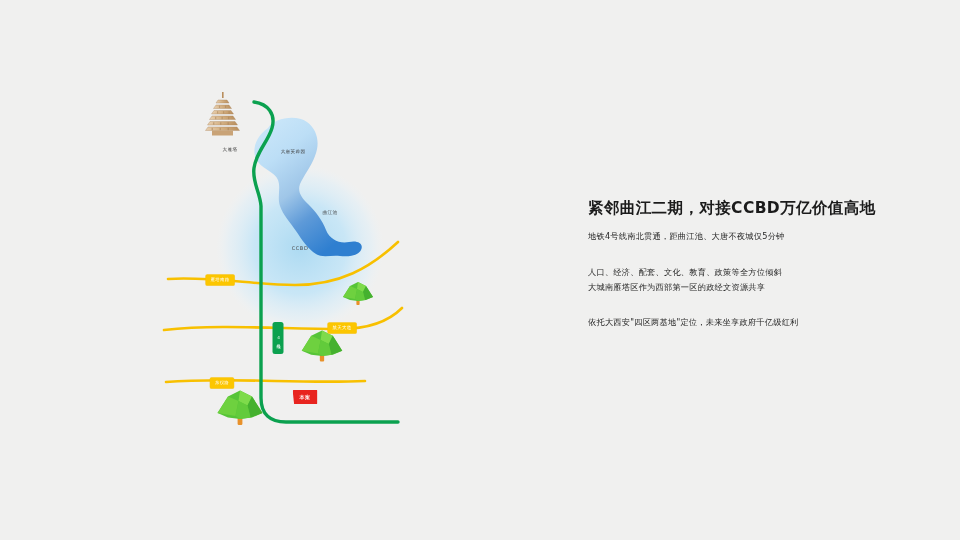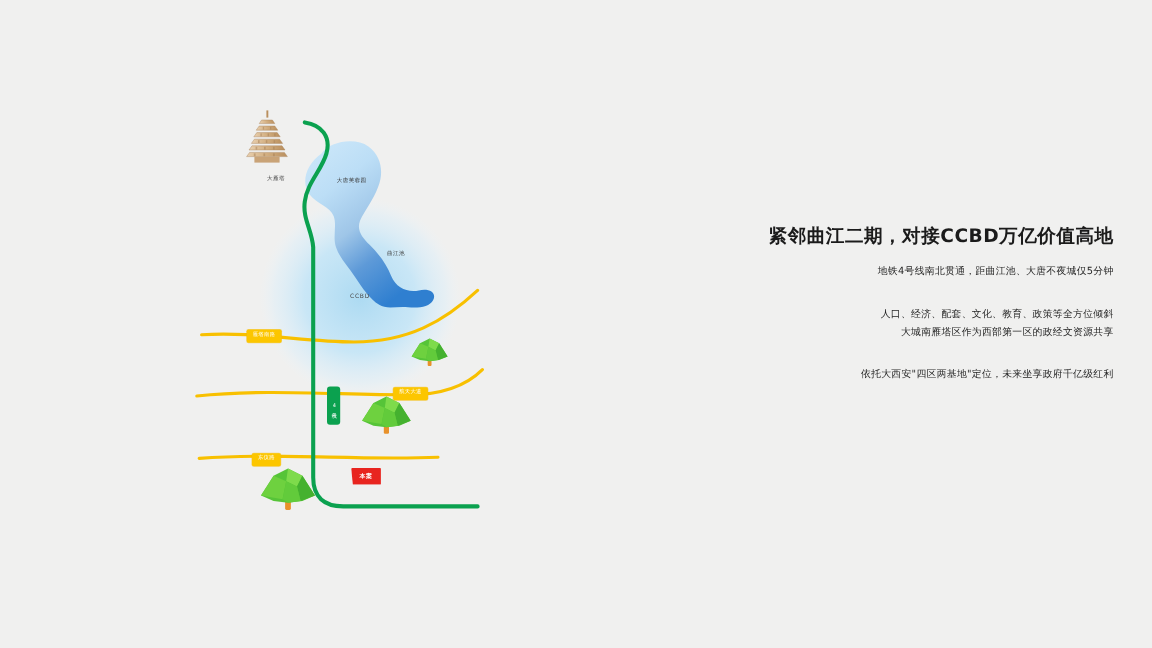--- a/index.html
+++ b/index.html
@@ -120,38 +120,36 @@
     top: 188px;
     width: 340px;
   }
 
   #headline {
     font-size: 15.5px;
     font-weight: bold;
     color: #1b1b1b;
     letter-spacing: 0.4px;
     line-height: 1.25;
-    margin: 0 0 11px 0;
-    font-family: "DejaVu Sans", "Liberation Sans", sans-serif;
-    text-align: right;
+    margin: 11px 0 11px 0;
+    font-family: "DejaVu Sans", "Liberation Sans", sans-serif;
   }
 
   .body-block {
     margin: 0 0 20px 0;
   }
   .body-block:last-child { margin-bottom: 0; }
 
   .body-line {
     font-size: 8.2px;
     color: #262626;
     letter-spacing: 0.25px;
     line-height: 1.85;
     white-space: nowrap;
     font-family: "DejaVu Sans", "Liberation Sans", sans-serif;
-    text-align: right;
   }
 </style>
 </head>
 <body>
 
 <div id="slide">
 
   <div id="map-panel">
 
     <svg class="map-svg" viewBox="0 0 300 380">

